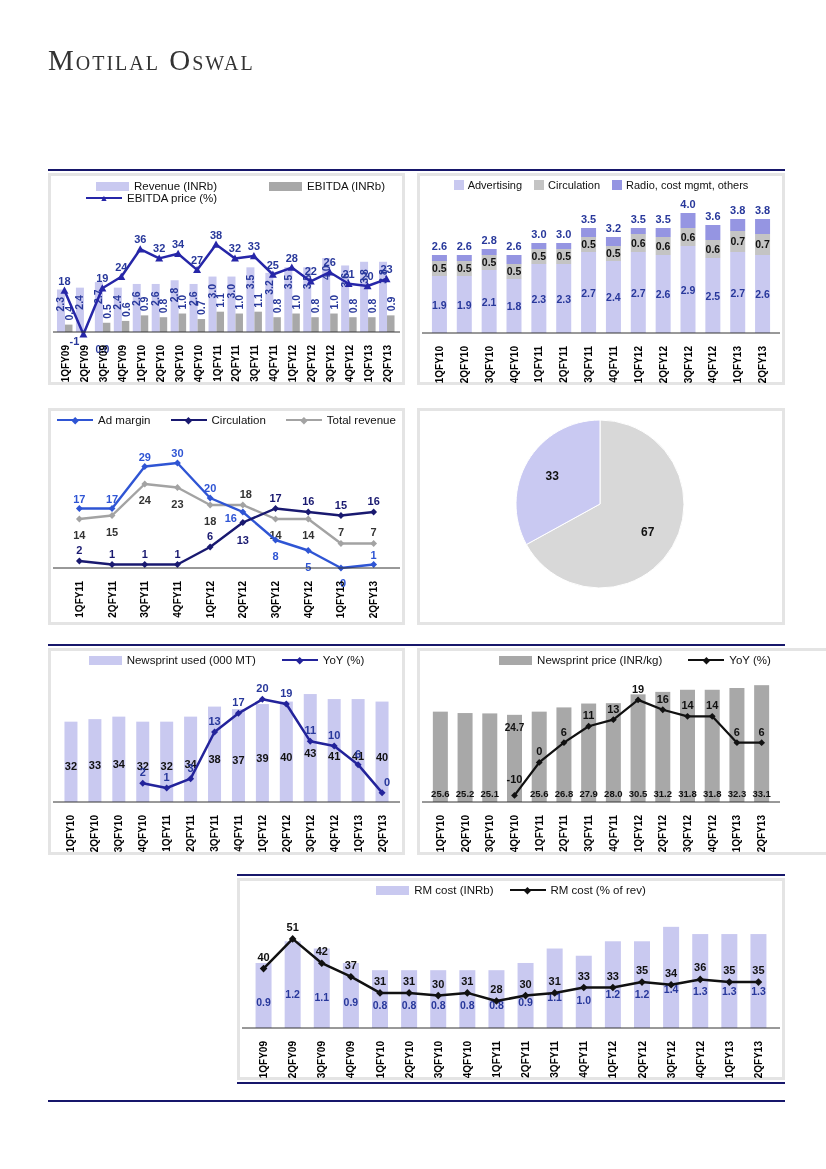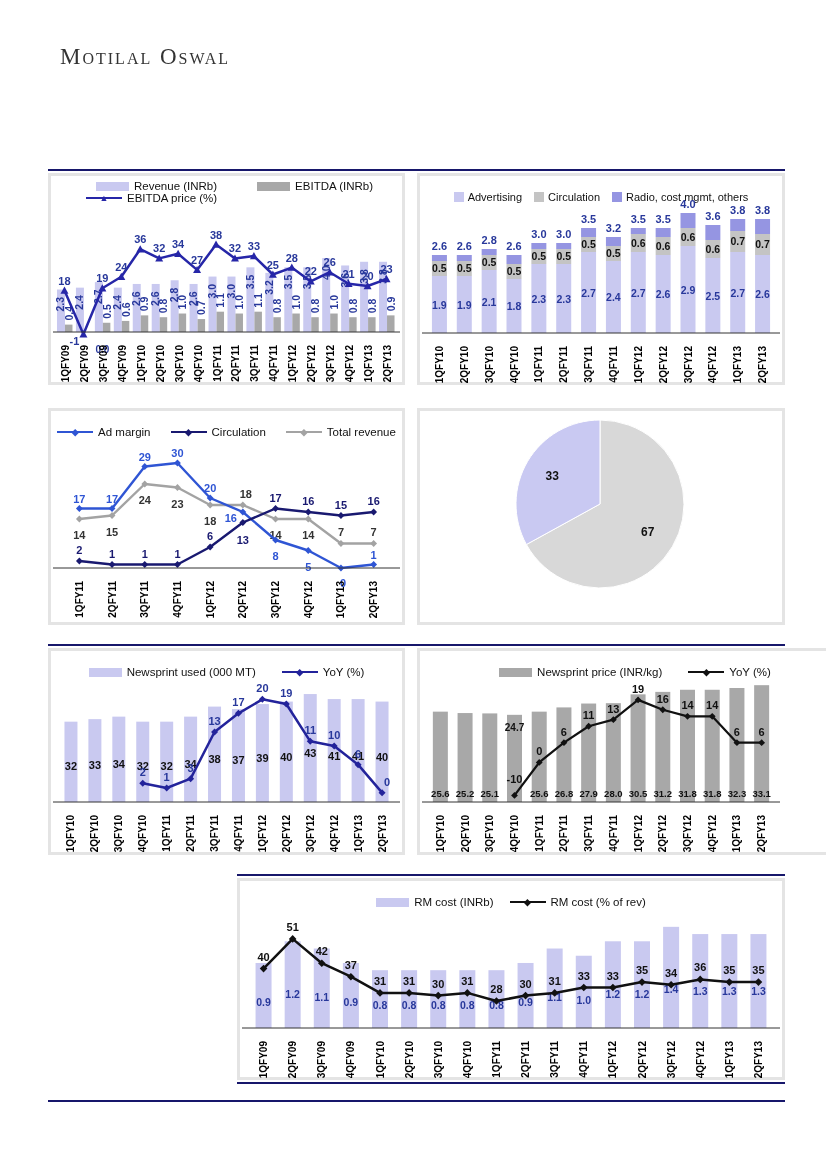--- a/index.html
+++ b/index.html
@@ -1,26 +1,26 @@
 <!DOCTYPE html>
 <html><head>
 <meta charset="utf-8">
 <style>
   html,body{margin:0;padding:0}
   body{width:826px;height:1169px;background:#fff;font-family:"Liberation Sans",sans-serif;position:relative}
-  .logo{position:absolute;left:60px;top:44px;font-family:"Liberation Serif",serif;font-variant:small-caps;font-size:23px;letter-spacing:2px;color:#333}
+  .logo{position:absolute;left:48px;top:44px;font-family:"Liberation Serif",serif;font-variant:small-caps;font-size:29px;letter-spacing:2px;color:#333}
   .rule{position:absolute;height:2px;background:#17176b}
   .panel{position:absolute;border:3px solid #e4e4e4;background:#fff;box-sizing:border-box}
   svg{display:block;overflow:visible}
   svg text{font-family:"Liberation Sans",sans-serif}
-  .lgd{display:flex;align-items:flex-end;justify-content:center;gap:16px;font-size:11.5px;color:#111;height:24px;padding-top:3px;white-space:nowrap}
+  .lgd{display:flex;align-items:flex-start;justify-content:center;gap:16px;font-size:11.5px;color:#111;height:24px;padding-top:3px;white-space:nowrap}
   .lgd1{font-size:11.5px;color:#111;height:36px;padding-top:4px;white-space:nowrap}
   .lgd1 .row{display:flex;align-items:center}
   .lgd1 .row .li:first-child{margin-left:45px}
-  .lgd1 .row .li+.li{margin-left:40px}
+  .lgd1 .row .li+.li{margin-left:52px}
   .lgd1 .r2 .li:first-child{margin-left:35px}
   .li{display:inline-flex;align-items:center}
   .sw{display:inline-block;width:33px;height:9px;margin-right:5px}
   .sq{display:inline-block;width:10px;height:10px;margin-right:4px}
   .lsw{position:relative;display:inline-block;width:36px;height:12px;margin-right:5px}
   .lsw i{position:absolute;left:0;right:0;top:5px;height:2px}
   .lsw b{position:absolute;left:50%;top:0;transform:translateX(-50%);font-size:9px;font-style:normal;line-height:12px}
 </style>
 </head>
 <body>

